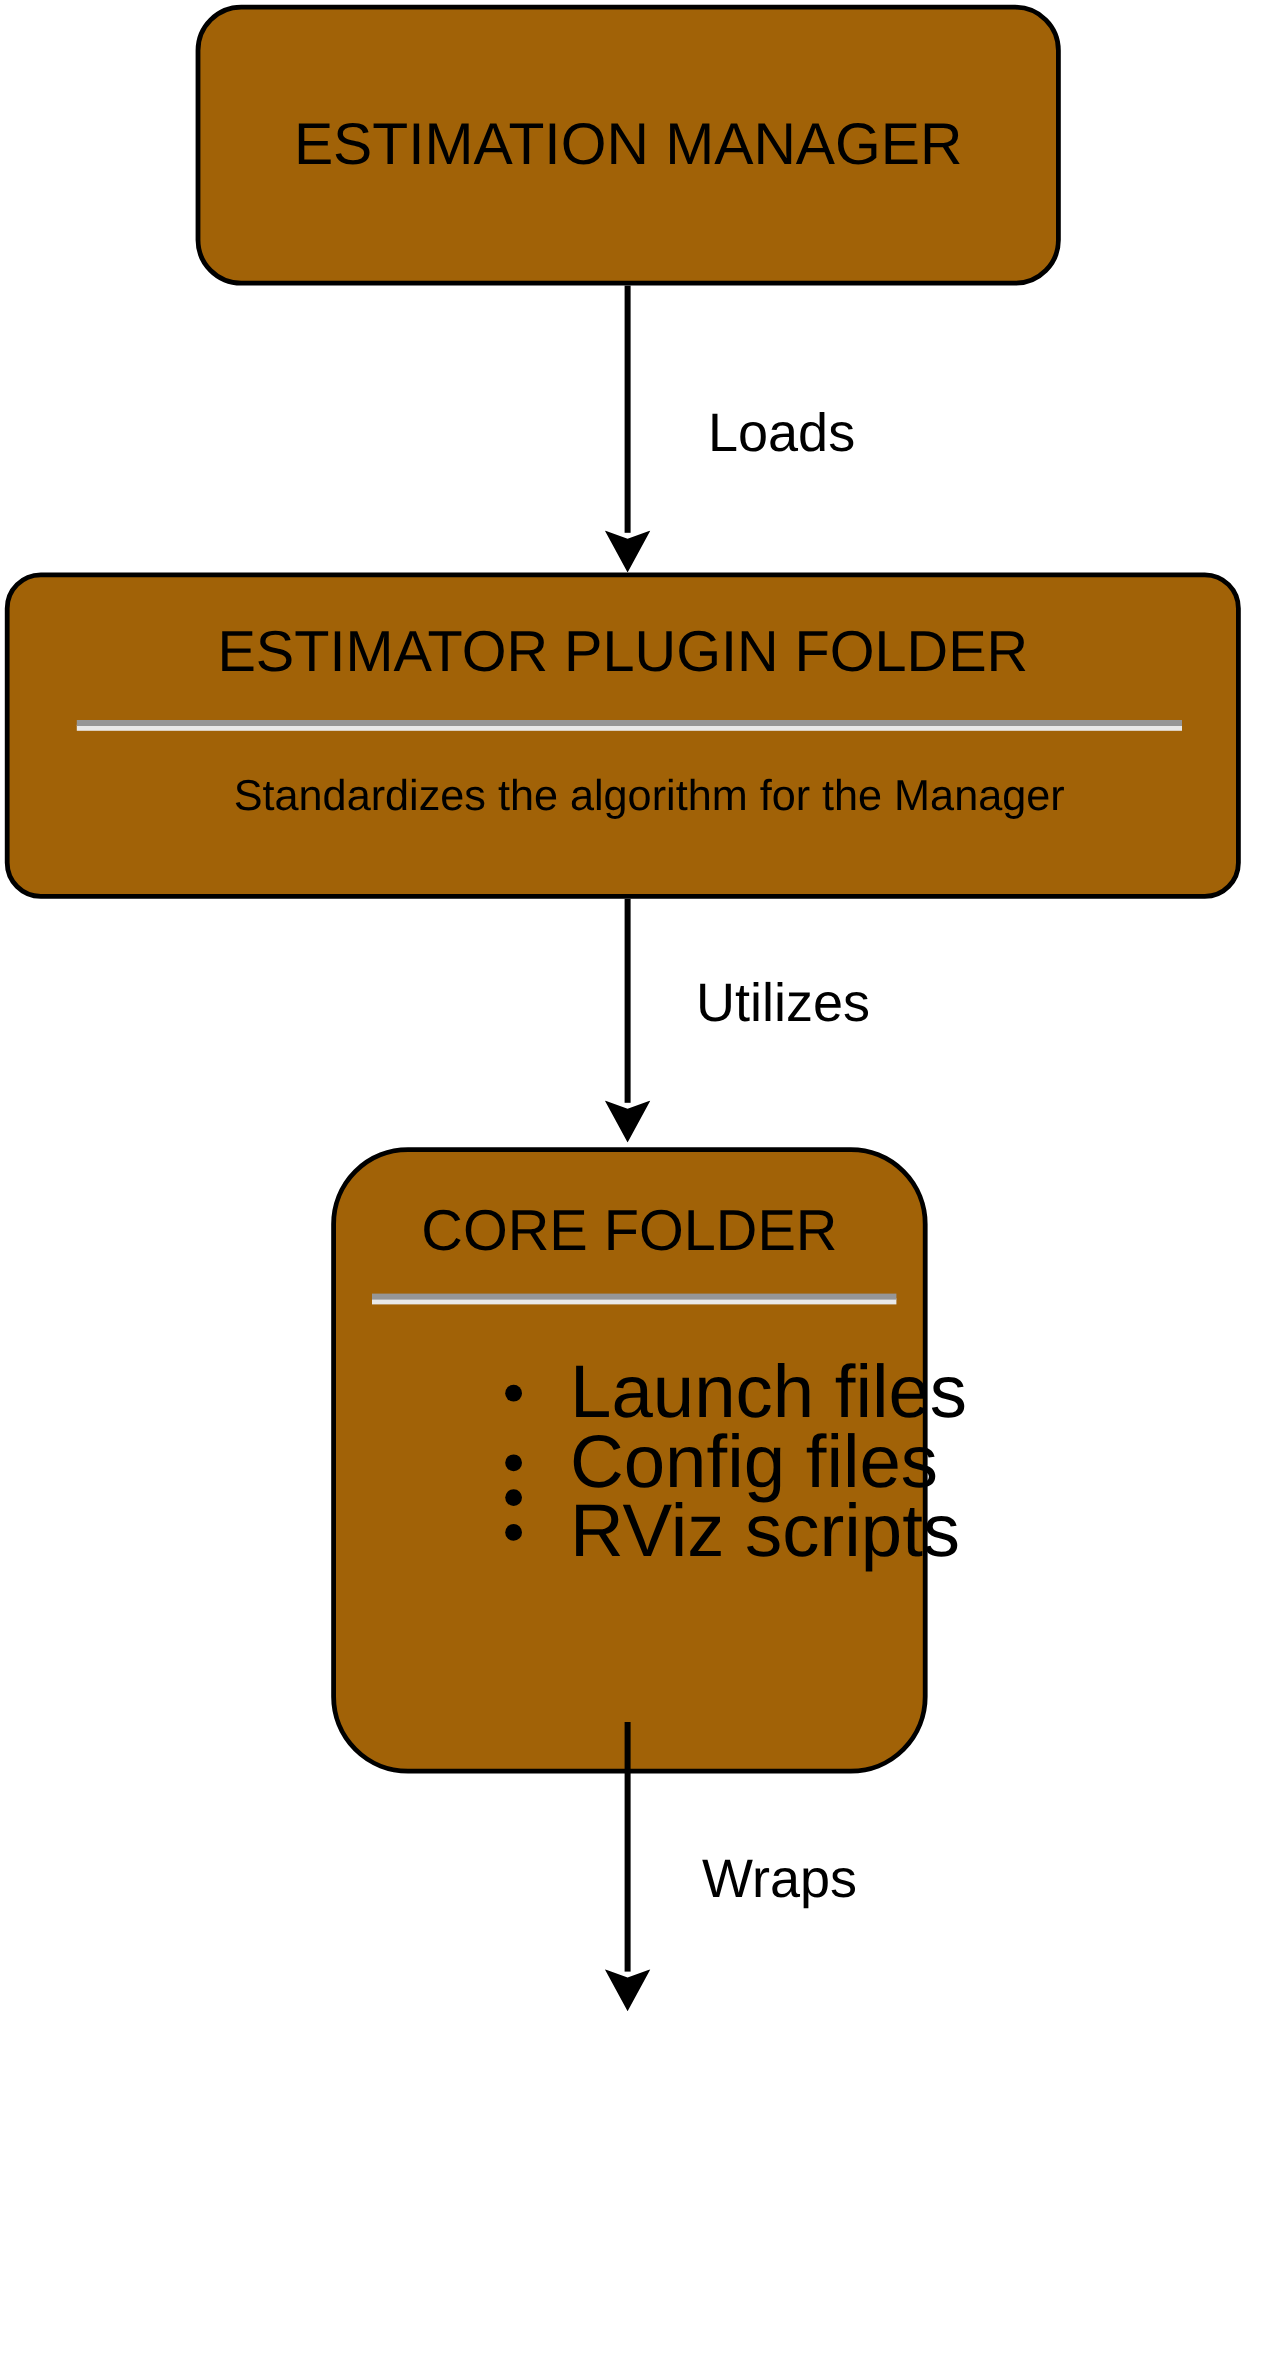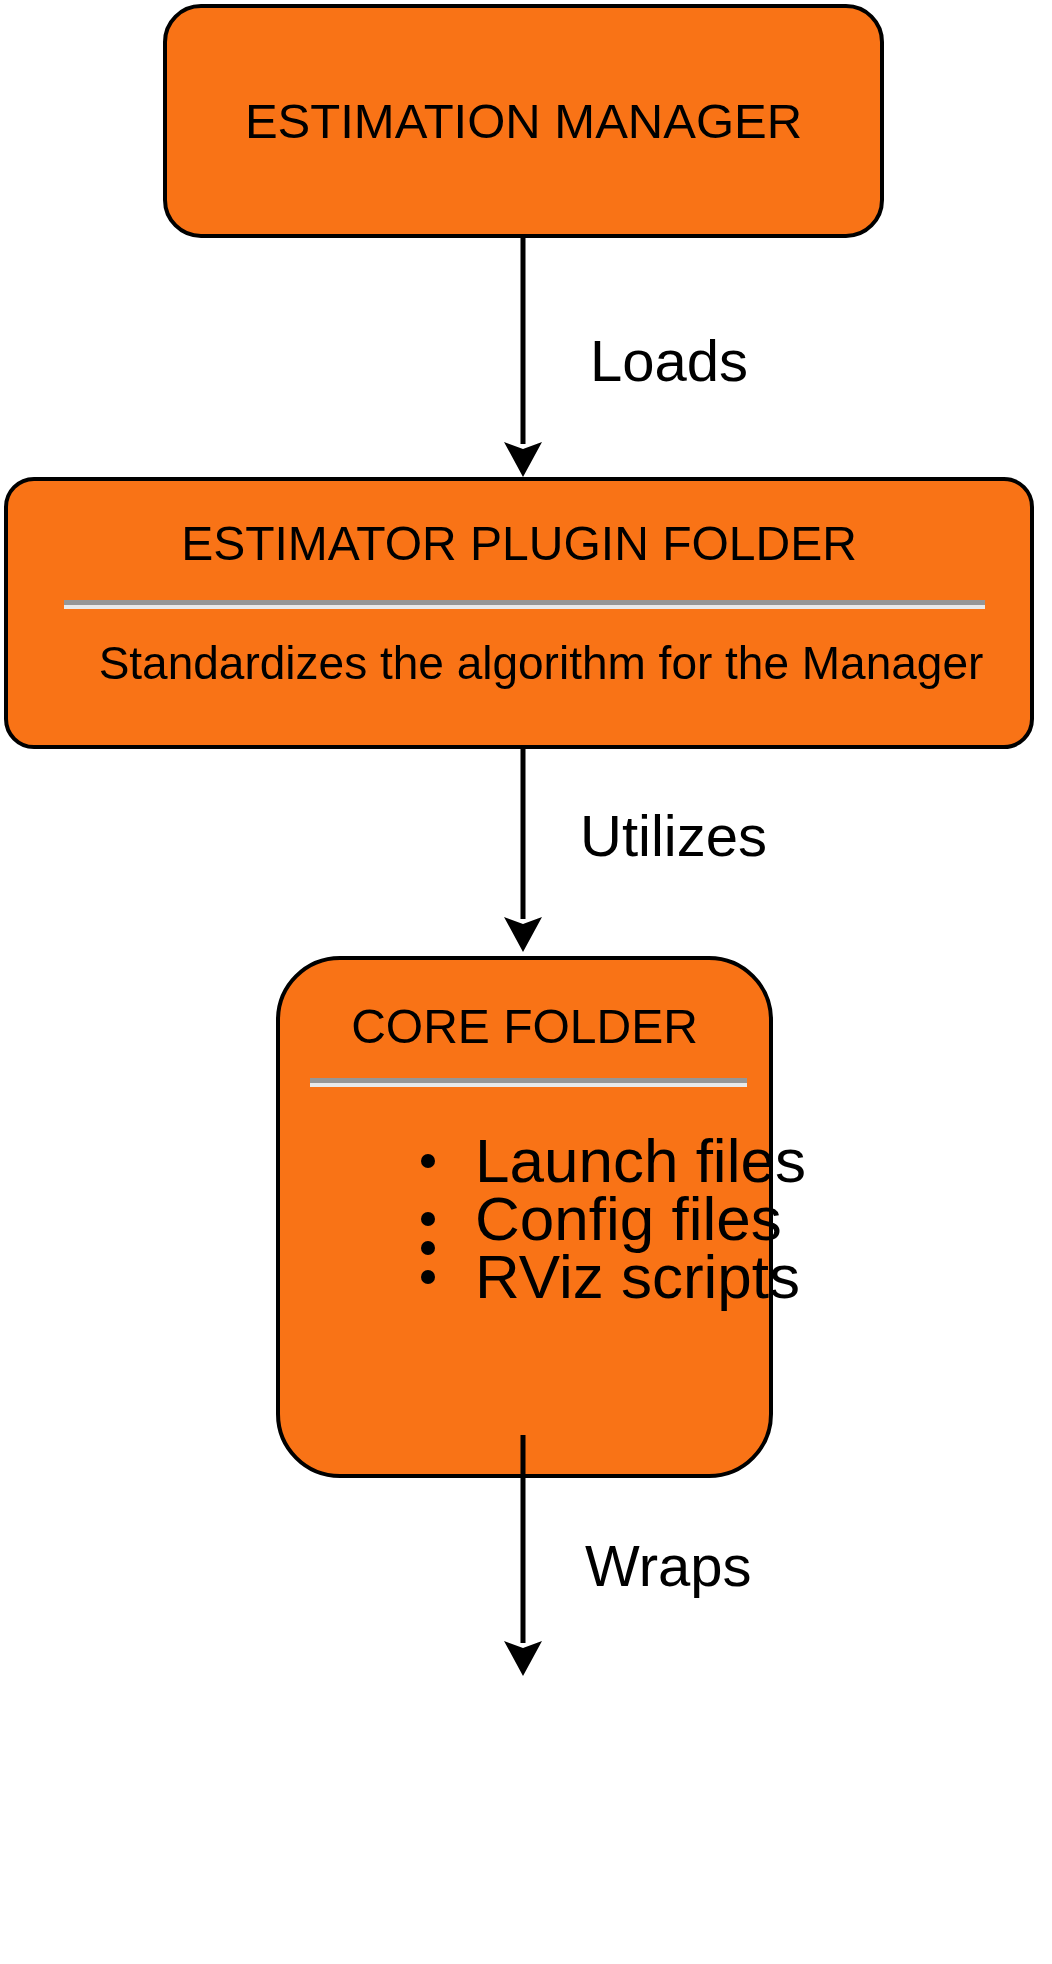--- a/index.html
+++ b/index.html
@@ -11,39 +11,39 @@
   }
   .canvas {
     position: relative;
     width: 1052px;
     height: 1964px;
     background: #ffffff;
     overflow: hidden;
   }
   .node {
     position: absolute;
-    background: #f97316;
+    background: #a16207;
     border: 4px solid #000000;
     box-sizing: border-box;
   }
   .node-title {
     position: absolute;
     left: 0;
     right: 0;
     text-align: center;
     font-size: 48px;
     line-height: 50px;
     white-space: nowrap;
   }
   .node-subtitle {
     position: absolute;
     left: 0;
     right: 0;
     text-align: center;
-    font-size: 46px;
+    font-size: 36px;
     line-height: 50px;
     white-space: nowrap;
     margin-left: 44px;
   }
   .single-title {
     display: flex;
     align-items: center;
     justify-content: center;
     font-size: 49px;
     white-space: nowrap;
@@ -68,21 +68,21 @@
     background: #000000;
   }
   .edge svg {
     position: absolute;
     bottom: 0;
     left: 0;
     display: block;
   }
   .edge-label {
     position: absolute;
-    font-size: 58px;
+    font-size: 45px;
     line-height: 48px;
     white-space: nowrap;
   }
   .bullet-list {
     position: absolute;
     list-style: none;
     margin: 0;
     padding: 0;
   }
   .bullet-list li {

